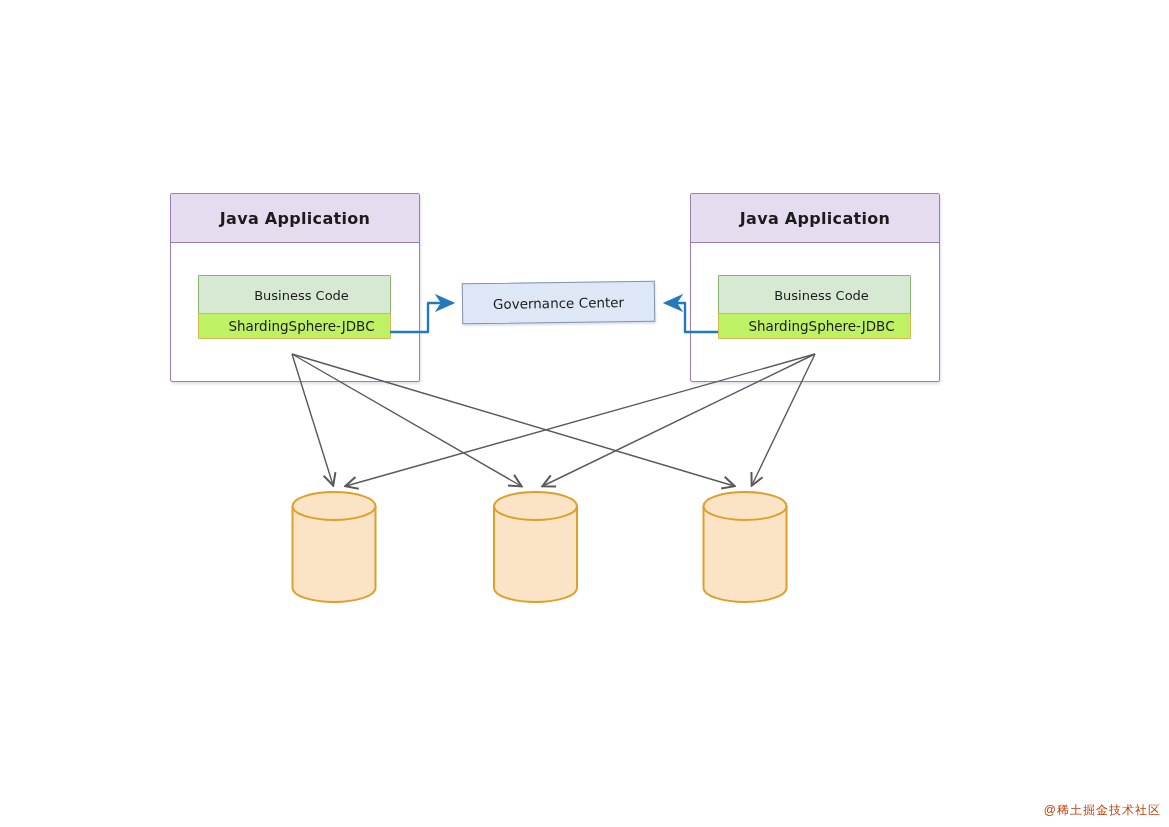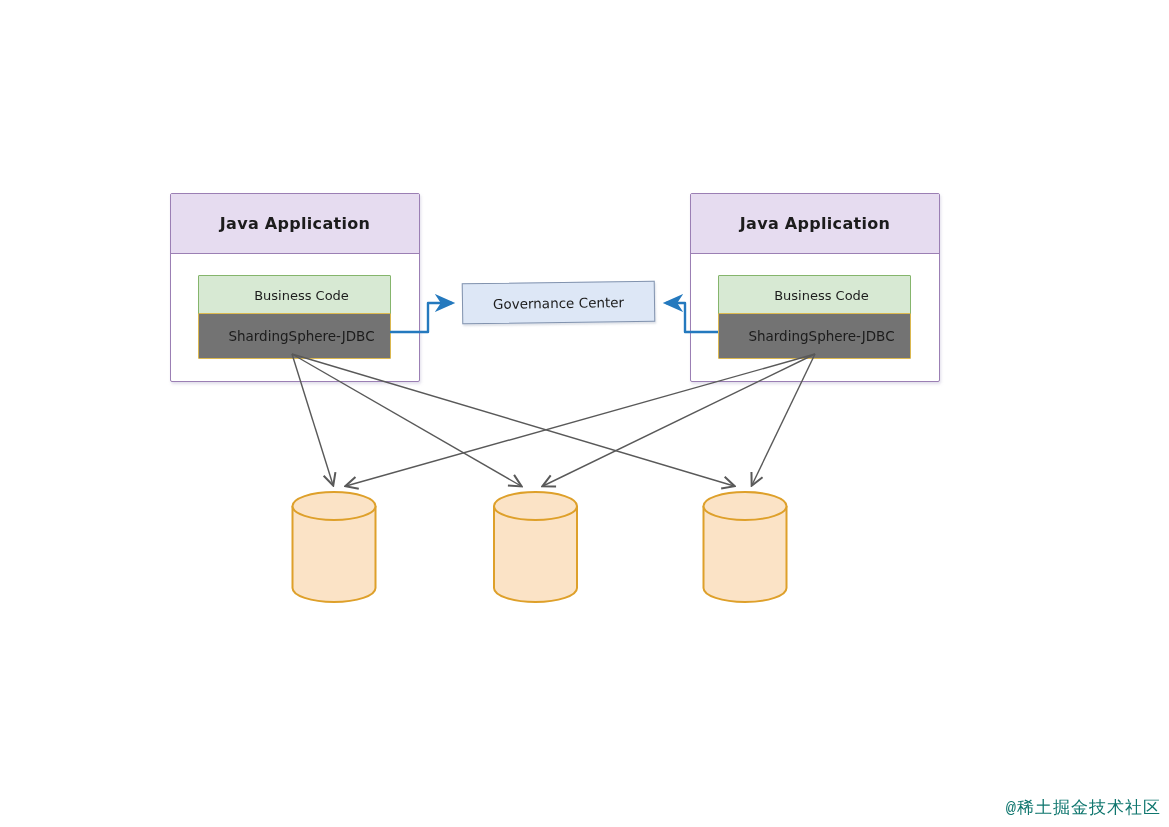--- a/index.html
+++ b/index.html
@@ -8,46 +8,46 @@
     font-family:"DejaVu Sans", sans-serif;overflow:hidden;color:#1c1c1c;
   }
   .app-box{
     position:absolute;top:193px;width:250px;height:189px;background:#ffffff;
     border:1.5px solid #9B7FB4;border-radius:2px;
     box-shadow:1px 2px 3px rgba(170,160,195,.35);box-sizing:border-box;
   }
   .app-box.left{left:170px;}
   .app-box.right{left:690px;}
   .app-header{
-    height:60px;background:#E6DCF0;border-bottom:1.5px solid #9B7FB4;
+    height:49px;background:#E6DCF0;border-bottom:1.5px solid #9B7FB4;
     display:flex;align-items:center;justify-content:center;
     font-weight:bold;font-size:16px;letter-spacing:.3px;box-sizing:border-box;
   }
   .inner-box{
     position:absolute;left:27px;width:193px;box-sizing:border-box;
     display:flex;align-items:center;justify-content:center;border-radius:1px;padding-left:14px;
   }
   .business-box{
     top:81px;height:40px;background:#D7E9D3;border:1.5px solid #85B56C;
     font-size:13px;
   }
   .jdbc-box{
-    top:119px;height:46px;background:#737373;border:1.5px solid #DBB84F;
+    top:119px;height:26px;background:#bef264;border:1.5px solid #DBB84F;
     font-size:13.5px;
   }
   .gov-box{
     position:absolute;left:462px;top:282px;width:193px;height:41px;
     background:#DDE7F6;border:1.5px solid #8293AE;box-sizing:border-box;
     display:flex;align-items:center;justify-content:center;font-size:13.5px;
     transform:rotate(-0.8deg);box-shadow:1px 2px 2px rgba(150,160,180,.3);
   }
   .edges-svg{position:absolute;left:0;top:0;}
   .watermark{
-    position:absolute;right:8px;bottom:8px;font-size:17px;color:#0f766e;
-    font-family:Liberation Mono, monospace;letter-spacing:1px;
+    position:absolute;right:8px;bottom:8px;font-size:12px;color:#c2410c;
+    font-family:Liberation Sans, sans-serif;letter-spacing:1px;
   }
 </style>
 </head>
 <body>
 
 <div class="canvas">
 
   <div class="app-box left">
     <div class="app-header">Java Application</div>
     <div class="inner-box business-box">Business Code</div>

